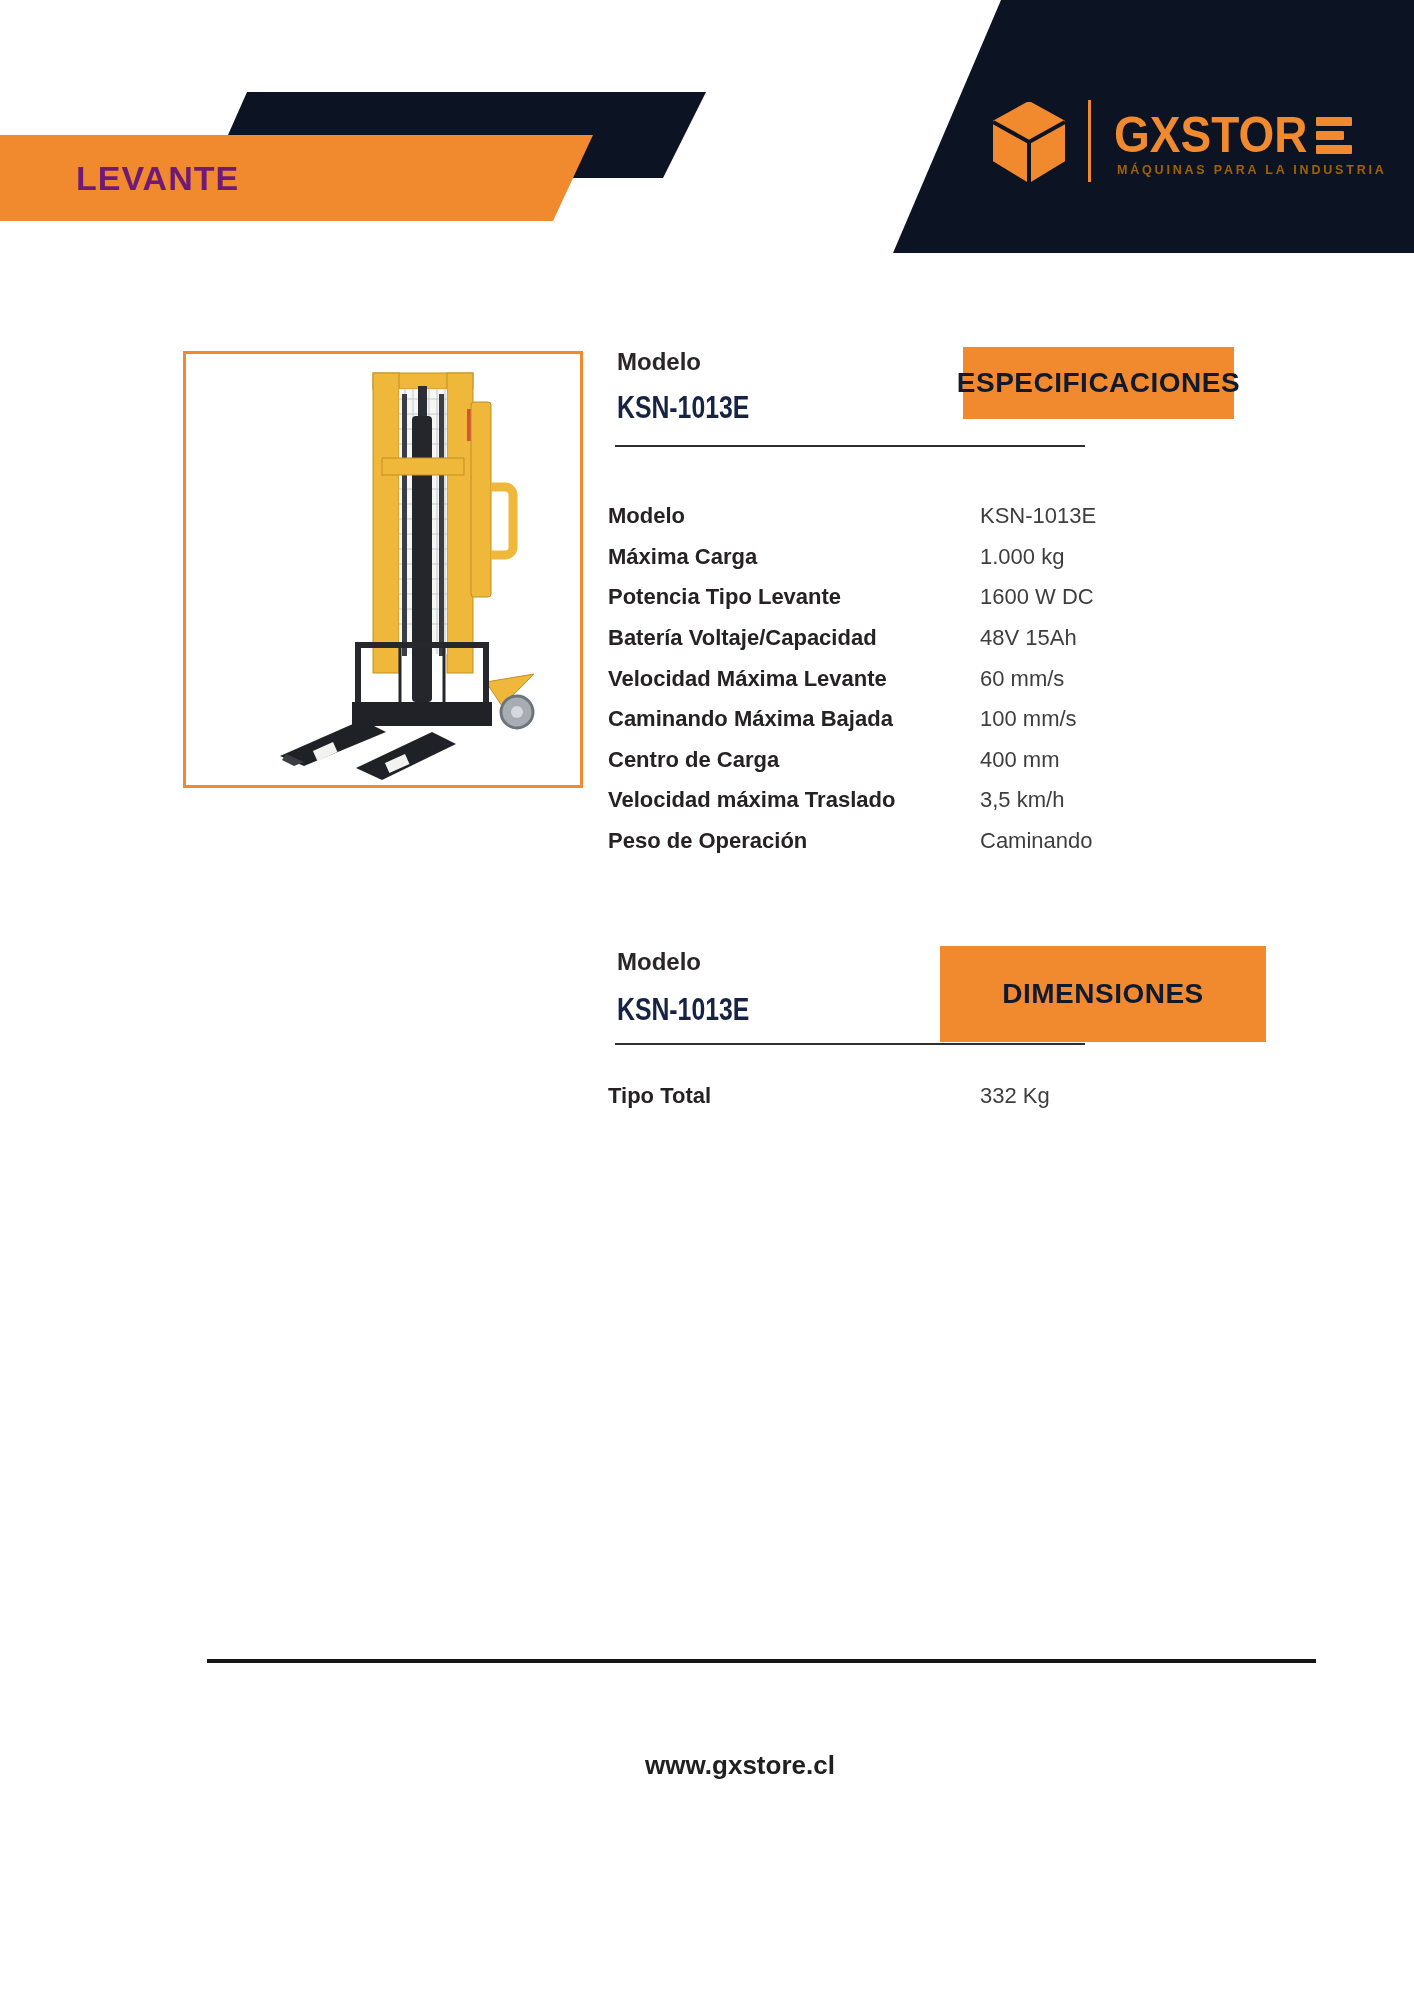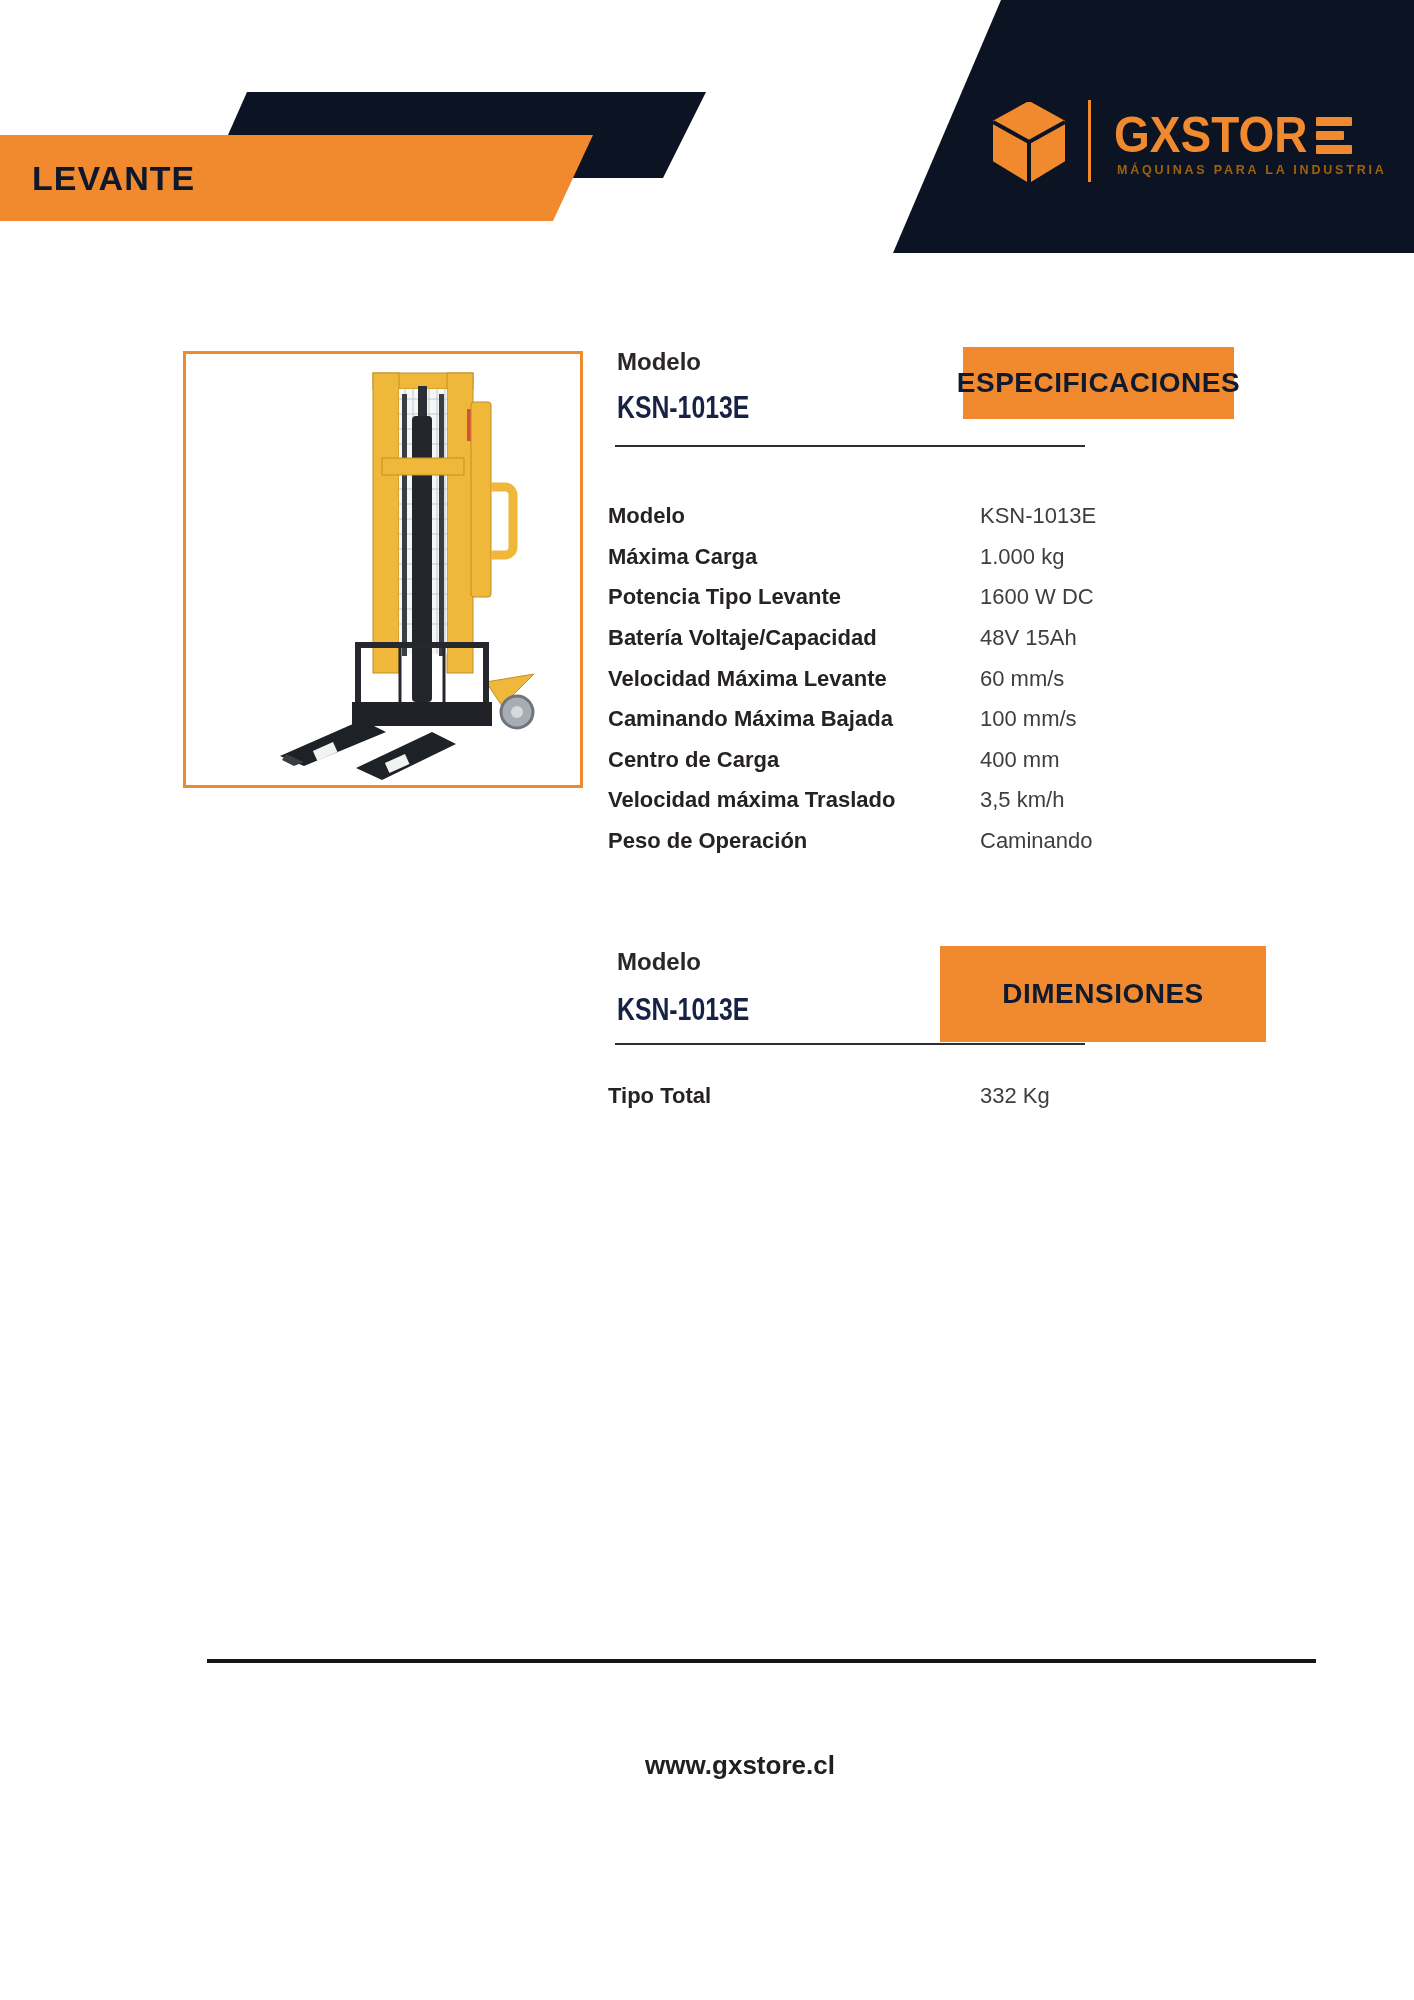--- a/index.html
+++ b/index.html
@@ -13,22 +13,22 @@
   .dark-shape-left{
     left:209px;top:92px;width:497px;height:86px;background:#0C1322;
     clip-path:polygon(38px 0,497px 0,454px 86px,0 86px);
   }
   .orange-banner{
     left:0;top:135px;width:593px;height:86px;background:#F1892F;
     clip-path:polygon(0 0,593px 0,553px 86px,0 86px);
     display:flex;align-items:center;
   }
   .orange-banner .cat{
-    margin-left:32px;font-size:34px;font-weight:bold;letter-spacing:1px;
-    color:#0f172a;
+    margin-left:76px;font-size:34px;font-weight:bold;letter-spacing:1px;
+    color:#701a75;
   }
   .dark-shape-right{
     left:893px;top:0;width:521px;height:253px;background:#0C1322;
     clip-path:polygon(108px 0,521px 0,521px 253px,0 253px);
   }
 
   
   .logo-cube{left:993px;top:102px;}
   .logo-sep{left:1088px;top:100px;width:3px;height:82px;background:#F1892F;}
   .brand-row{

